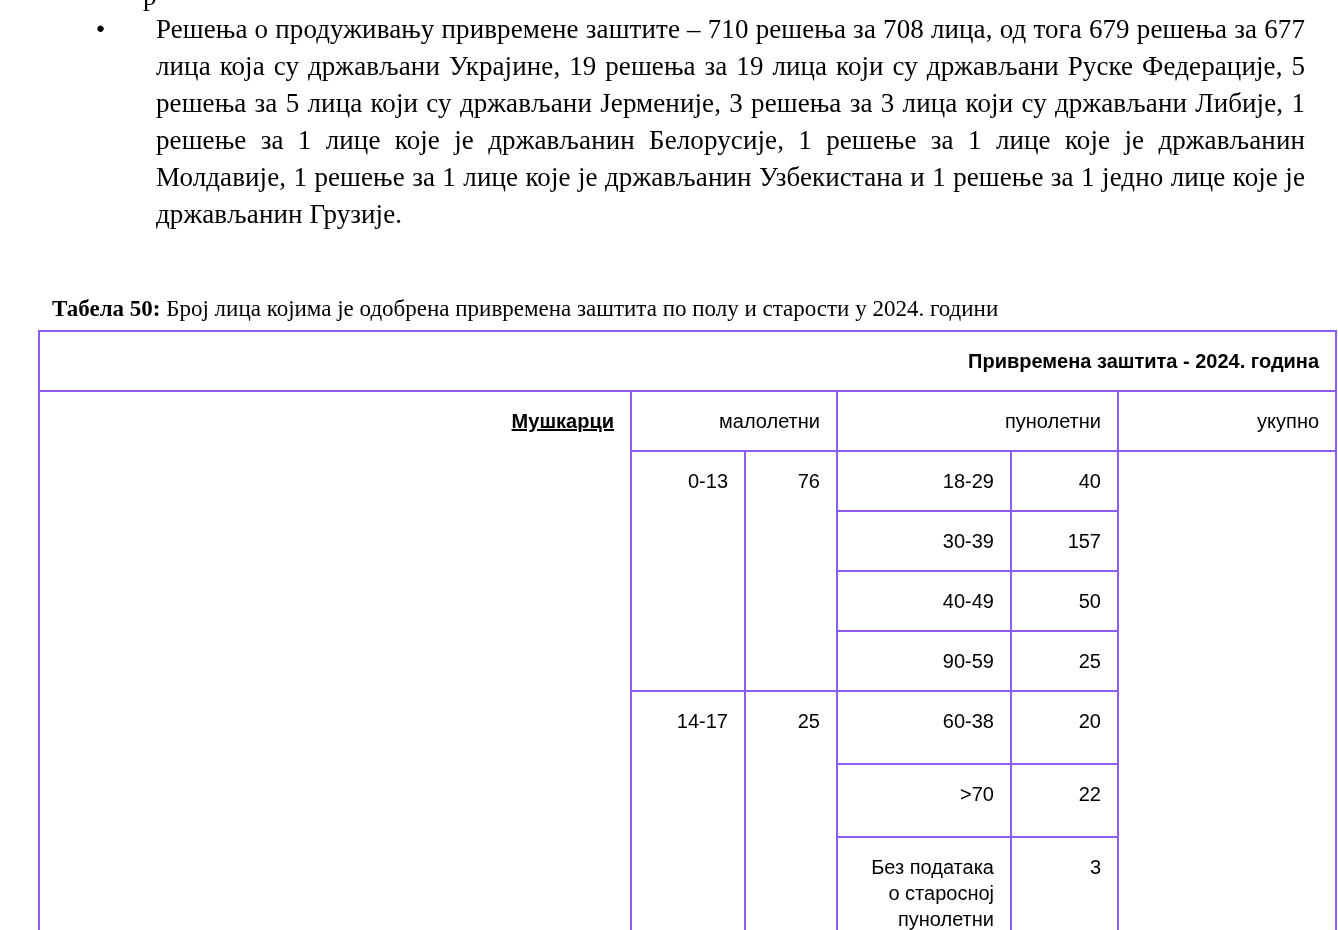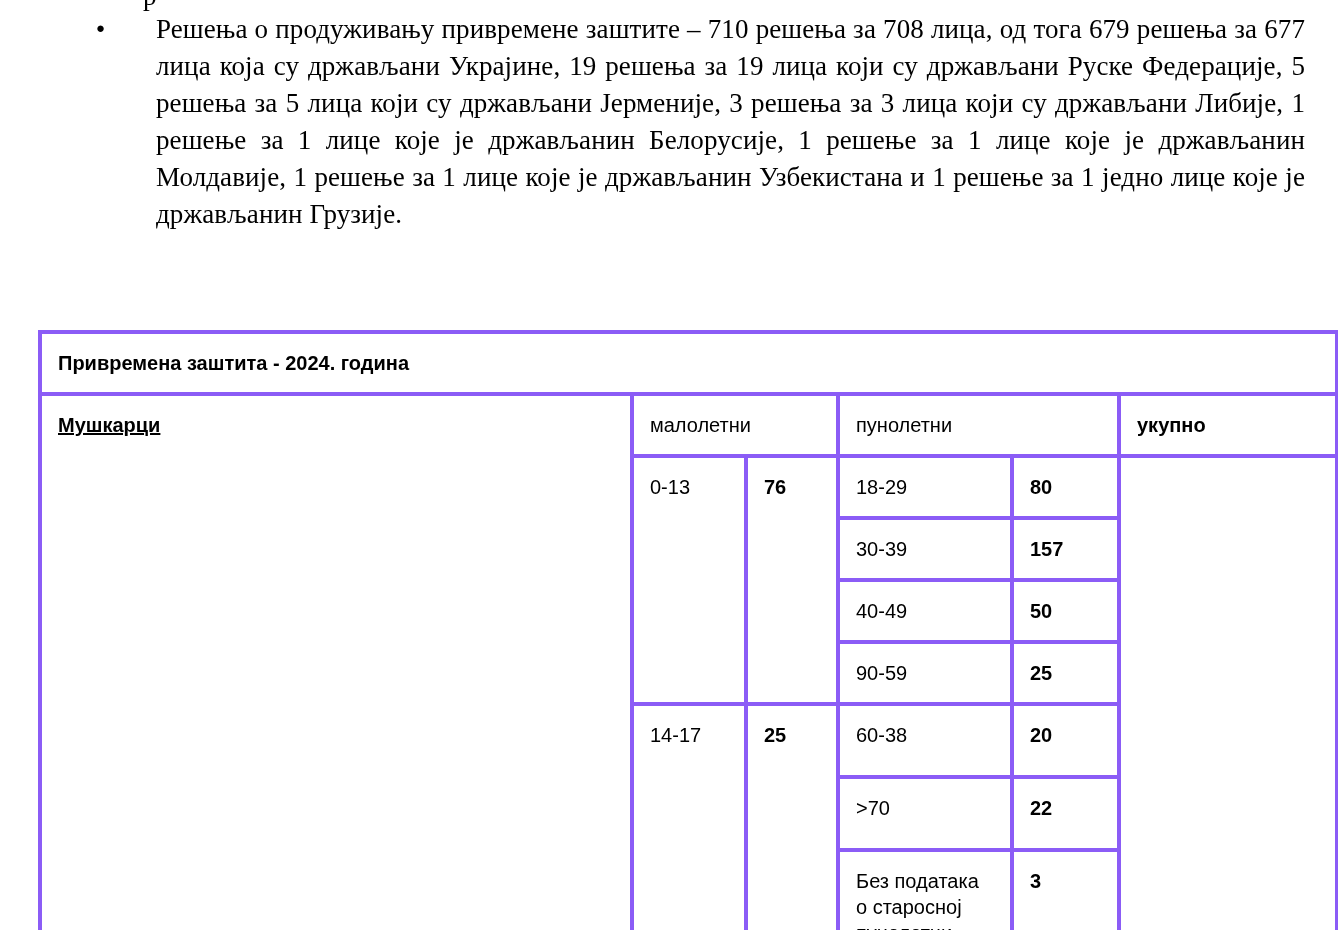--- a/index.html
+++ b/index.html
@@ -30,43 +30,46 @@
     font-size:23px; white-space:nowrap;
   }
   .caption .cap-label { font-weight:bold; }
   
   table.tp {
     position:absolute; left:38px; top:330px;
     width:1299px; table-layout:fixed; border-collapse:collapse;
     font-family:"Liberation Sans", sans-serif; font-size:20px; color:#000;
   }
   table.tp td {
-    border:4px solid #8b5cf6; padding:16px;
-    text-align:left; vertical-align:top; overflow:hidden;
+    border:2px solid #8b5cf6; padding:16px;
+    text-align:right; vertical-align:top; overflow:hidden;
     line-height:26px;
   }
   td.vmid { vertical-align:middle; }
-  td.bold, .bold { font-weight:bold; }
+  td.bold, .bold { font-weight:normal; }
   td.pt { padding-top:3px; }
   td.banner { font-weight:bold; vertical-align:middle; }
   td.group-label { font-weight:bold; vertical-align:middle; border-bottom:none;text-decoration:underline; }
   td.no-top { border-top:none; }
   td.wrapcell { white-space:pre-line; line-height:29px; padding-top:1px; }
 </style>
 </head>
 <body>
 
 <div class="page">
 
   <span class="top-fragment">р</span>
 
   <span class="bullet-glyph">●</span>
 
   <div class="para">Решења о продуживању привремене заштите – 710 решења за 708 лица, од тога 679 решења за 677 лица која су држављани Украјине, 19 решења за 19 лица који су држављани Руске Федерације, 5 решења за 5 лица који су држављани Јерменије, 3 решења за 3 лица који су држављани Либије, 1 решење за 1 лице које је држављанин Белорусије, 1 решење за 1 лице које је држављанин Молдавије, 1 решење за 1 лице које је држављанин Узбекистана и 1 решење за 1 једно лице које је држављанин Грузије.</div>
 
+  <div class="caption">
+    <span class="cap-label">Табела 50:</span><span> Број лица којима је одобрена привремена заштита по полу и старости у 2024. години</span>
+  </div>
 
   <table class="tp">
     <colgroup>
       <col style="width:592px">
       <col style="width:114px">
       <col style="width:92px">
       <col style="width:174px">
       <col style="width:107px">
       <col style="width:218px">
     </colgroup>
@@ -80,21 +83,21 @@
       <td rowspan="8" class="group-label">Мушкарци</td>
       <td colspan="2" class="vmid">малолетни</td>
       <td colspan="2" class="vmid">пунолетни</td>
       <td class="vmid bold">укупно</td>
     </tr>
 
     <tr style="height:54px">
       <td rowspan="4" class="pt">0-13</td>
       <td rowspan="4" class="pt bold">76</td>
       <td class="pt">18-29</td>
-      <td class="pt bold">80</td>
+      <td class="pt bold">40</td>
       <td rowspan="7"></td>
     </tr>
 
     <tr style="height:56px">
       <td class="pt">30-39</td>
       <td class="pt bold">157</td>
     </tr>
 
     <tr style="height:55px">
       <td class="pt">40-49</td>

